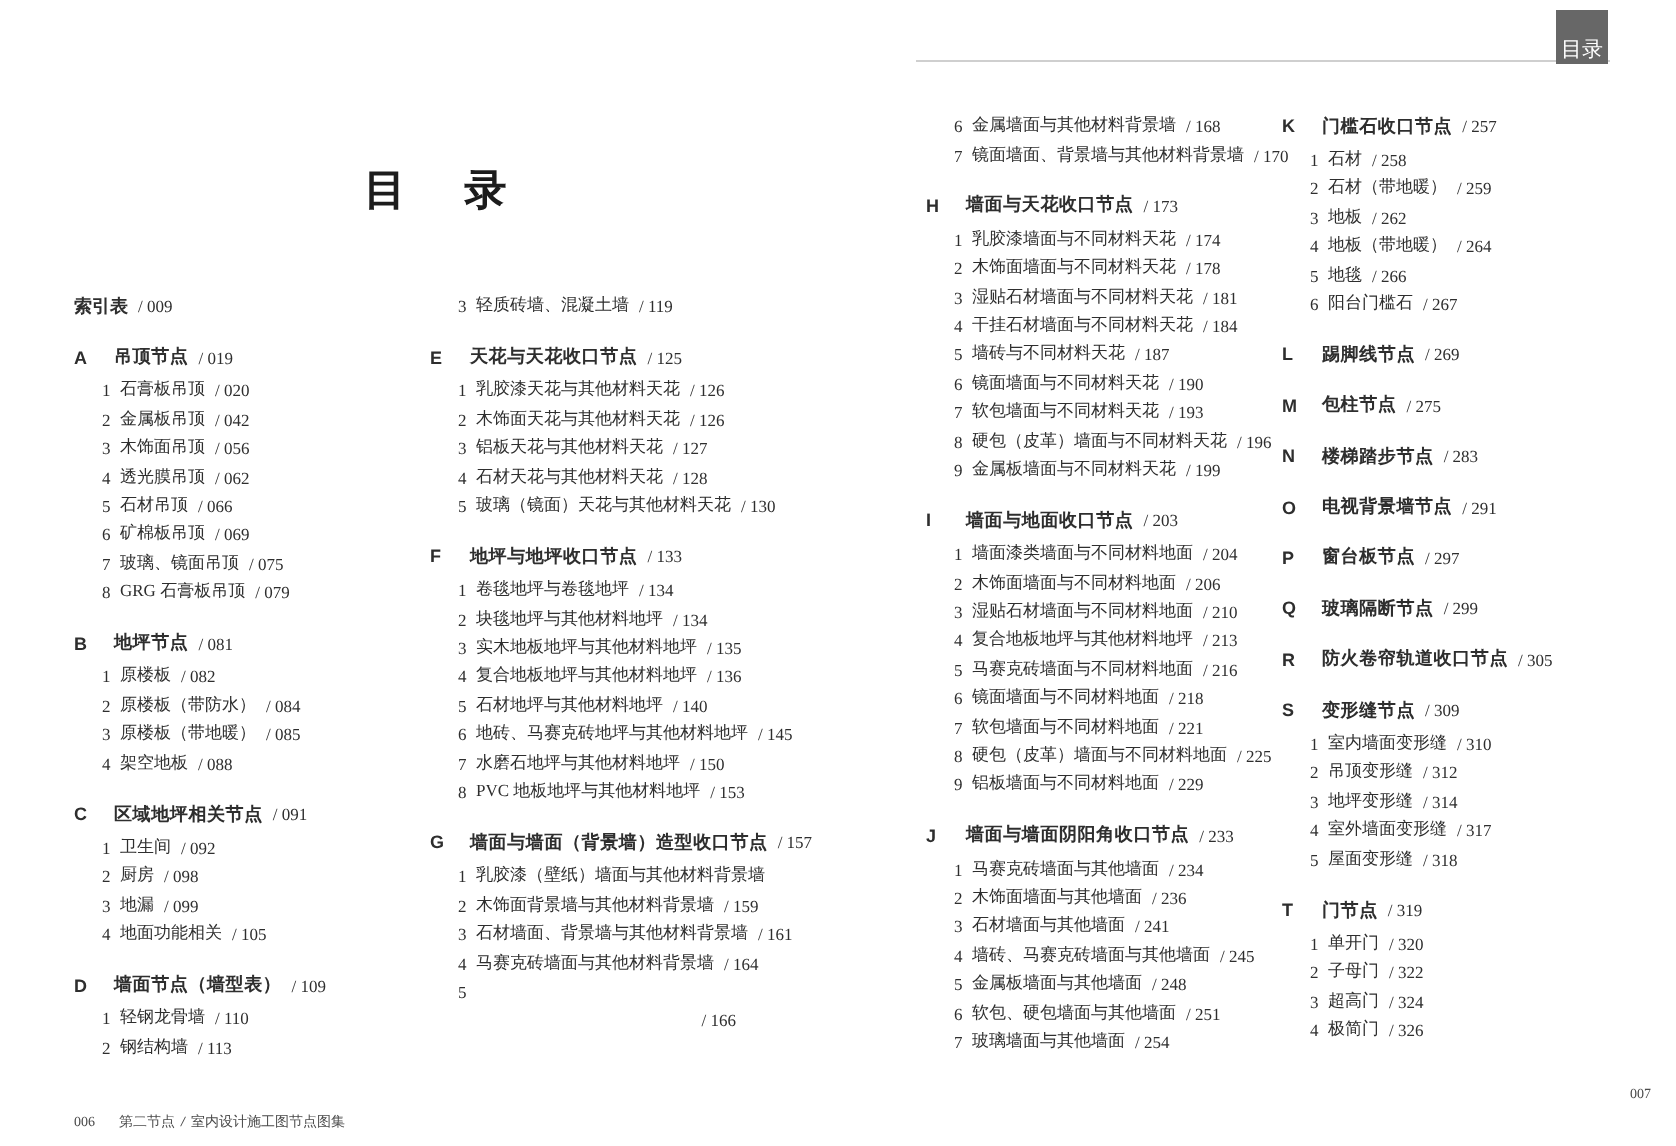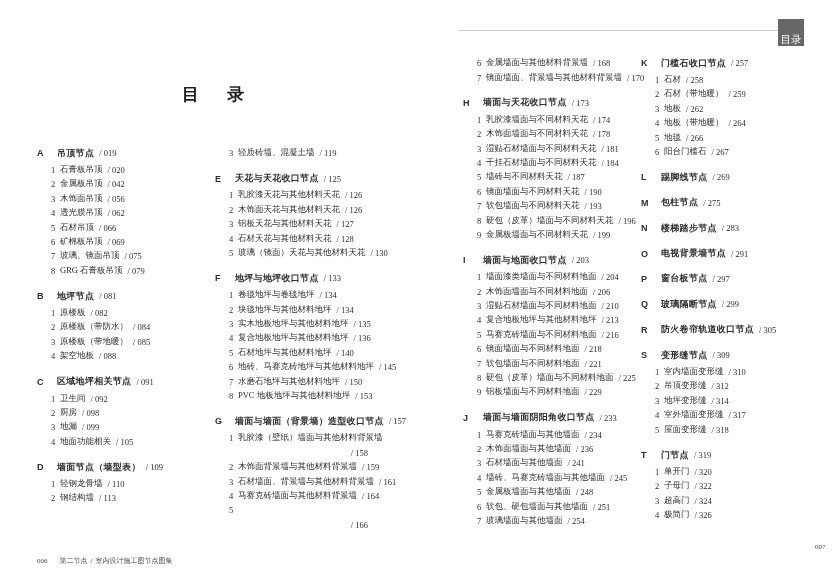--- a/index.html
+++ b/index.html
@@ -4,25 +4,25 @@
 <style>
   :root{
     --tab-bg:#676767; --tab-text:#ffffff; --body-text:#2e2e2e; --rule:#cfcfcf;
   }
   html,body{margin:0;padding:0;background:#ffffff;}
   .spread{position:relative;width:838px;height:573px;background:#ffffff;overflow:hidden;
           font-family:"Liberation Serif","DejaVu Serif",serif;color:var(--body-text);}
   
   .corner-rule{position:absolute;left:458px;top:30px;width:347px;height:1px;background:var(--rule);}
   .corner-tab{position:absolute;left:778px;top:5px;width:26px;height:27px;background:var(--tab-bg);
-              display:flex;align-items:flex-end;justify-content:center;box-sizing:border-box;padding-bottom:2px;margin-top:14px;}
+              display:flex;align-items:flex-end;justify-content:center;box-sizing:border-box;padding-bottom:2px;}
   .corner-tab span{color:var(--tab-text);font-size:10.5px;line-height:1;
               font-family:"Liberation Sans","DejaVu Sans",sans-serif;}
   
-  .toc-title{position:absolute;left:182px;top:84px;margin:0;font-size:17px;line-height:22px;
+  .toc-title{position:absolute;left:182px;top:84px;margin:0;font-size:21px;line-height:22px;
              font-weight:700;letter-spacing:12px;color:#1c1c1c;
              font-family:"Liberation Serif","DejaVu Serif",serif;}
   
   .toc-column{position:absolute;width:172px;}
   .col-1{left:37px;top:146px;}
   .col-2{left:215px;top:146px;}
   .col-3{left:463px;top:56px;}
   .col-4{left:641px;top:56px;}
   
   .row{display:flex;align-items:center;height:14.4px;white-space:nowrap;font-size:8.5px;}
@@ -53,20 +53,25 @@
 
   <div class="corner-rule"></div>
   <div class="corner-tab">
     <span>目录</span>
   </div>
 
   <h1 class="toc-title">目 录</h1>
 
   <div class="toc-column col-1">
 
+  <div class="row row-index">
+
+        <span class="cell-text">索引表</span>
+        <span class="cell-page">/ 009</span>
+      </div>
       <div class="row row-section">
         <span class="cell-letter">A</span>
         <span class="cell-title">吊顶节点</span>
 
         <span class="cell-page">/ 019</span>
       </div>
       <div class="row row-item">
 
         <span class="cell-num">1</span>
         <span class="cell-text">石膏板吊顶</span>
@@ -296,24 +301,20 @@
         <span class="cell-letter">G</span>
         <span class="cell-title">墙面与墙面（背景墙）造型收口节点</span>
 
         <span class="cell-page">/ 157</span>
       </div>
       <div class="row row-item">
 
         <span class="cell-num">1</span>
         <span class="cell-text">乳胶漆（壁纸）墙面与其他材料背景墙</span>
 
-      </div>
-      <div class="row row-wrap">
-
-        <span class="cell-page">/ 158</span>
       </div>
       <div class="row row-item">
 
         <span class="cell-num">2</span>
         <span class="cell-text">木饰面背景墙与其他材料背景墙</span>
         <span class="cell-page">/ 159</span>
       </div>
       <div class="row row-item">
 
         <span class="cell-num">3</span>

